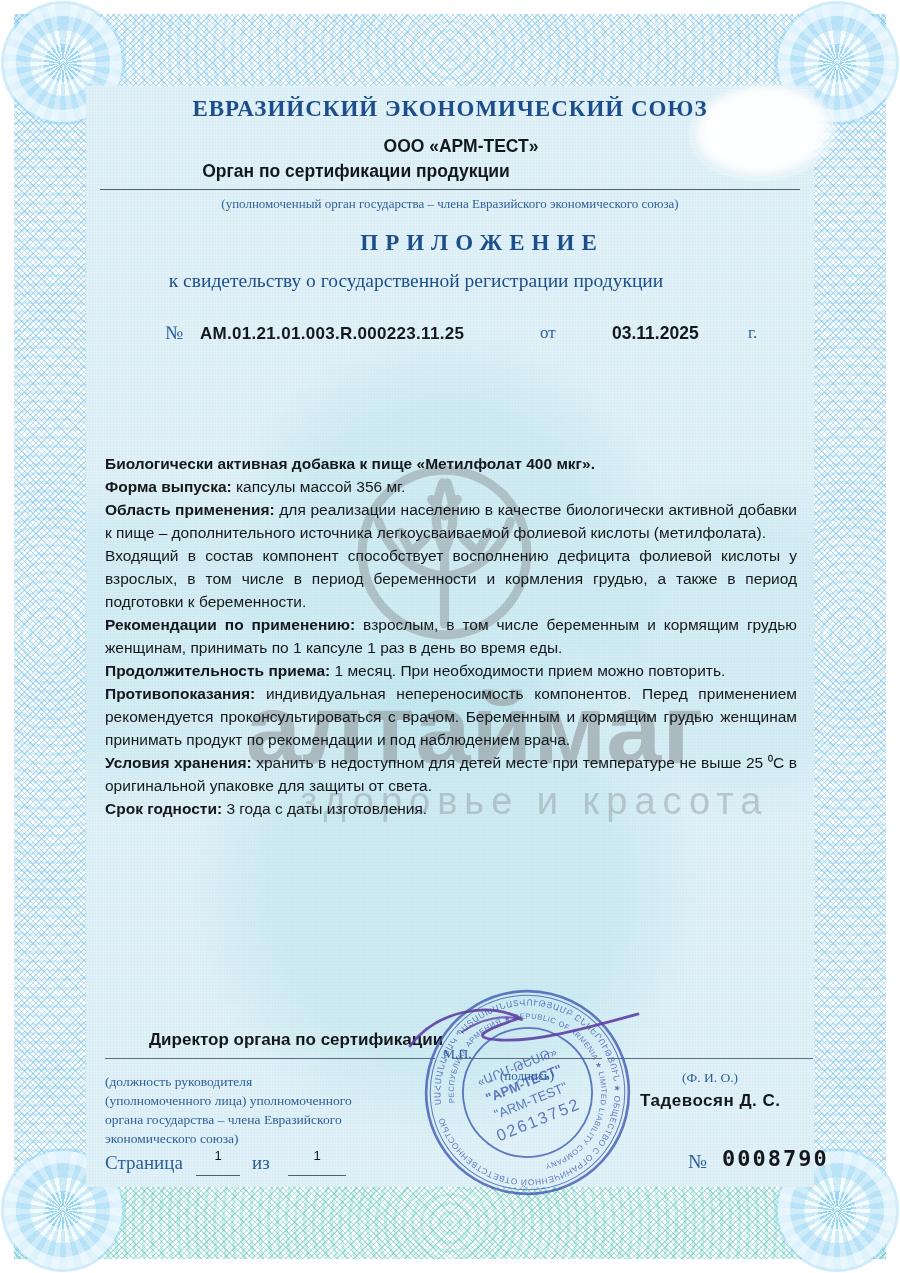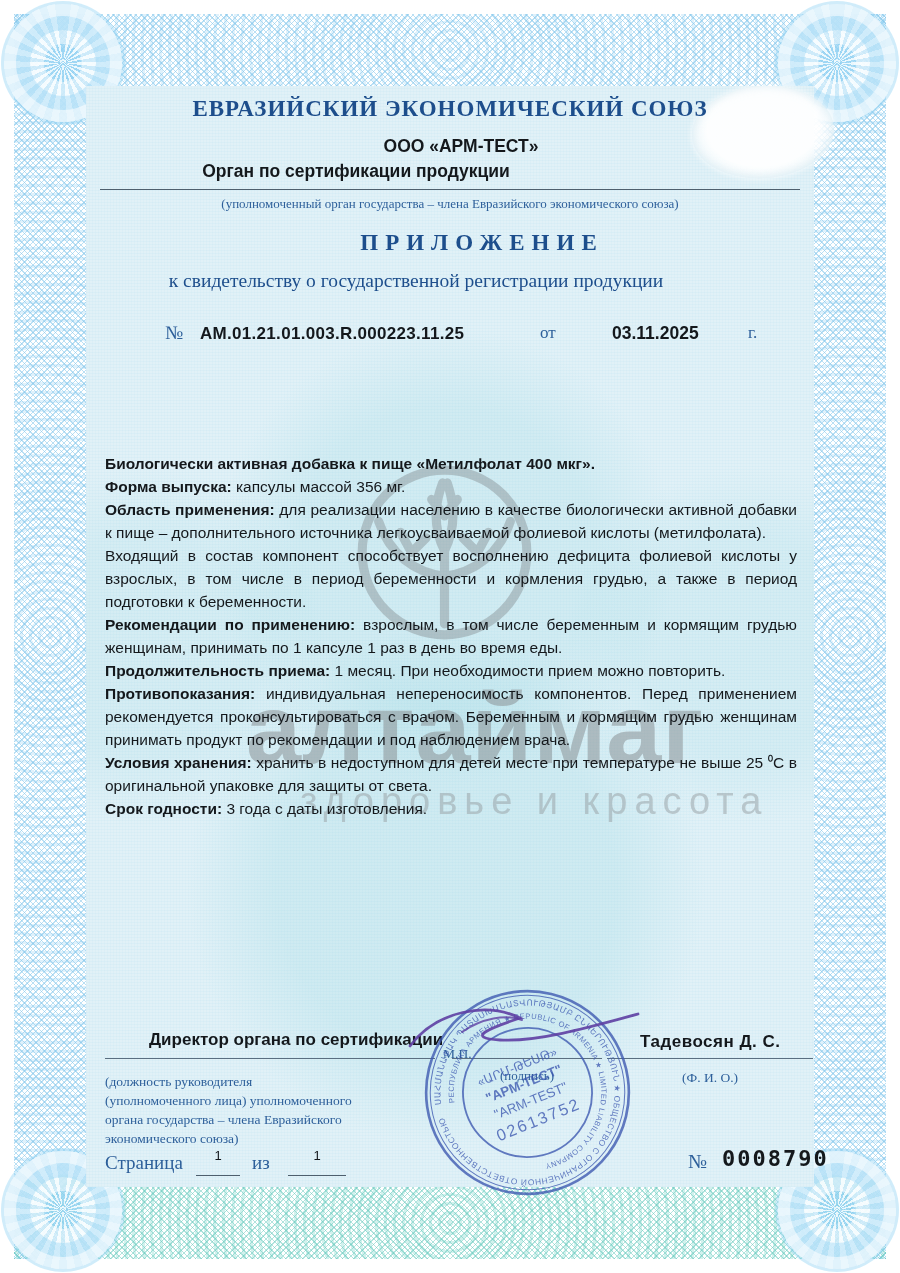--- a/index.html
+++ b/index.html
@@ -110,21 +110,21 @@
 
   
   .director-label{top:1030px;left:105px;font-size:17px;font-weight:bold;color:var(--black);margin-left:44px;}
   .director-line{top:1058px;left:105px;width:330px;border-top:1.5px solid #5a6e80;}
   .mp-label{top:1046px;left:443px;font-family:"Liberation Serif",serif;font-size:13.5px;color:var(--text_blue);}
   .left-caption{top:1072px;left:105px;width:330px;font-family:"Liberation Serif",serif;
     font-size:13.5px;line-height:19px;color:var(--text_blue);white-space:pre-line;}
   .sign-line{top:1058px;left:452px;width:150px;border-top:1.2px solid #5a6e80;}
   .sign-caption{top:1068px;left:452px;width:150px;text-align:center;
     font-family:"Liberation Serif",serif;font-size:13px;color:var(--text_blue);}
-  .signer-name{top:1032px;left:640px;font-size:17px;font-weight:bold;color:var(--black);letter-spacing:.5px;}
+  .signer-name{top:1091px;left:640px;font-size:17px;font-weight:bold;color:var(--black);letter-spacing:.5px;}
   .fio-line{top:1058px;left:607px;width:206px;border-top:1.2px solid #5a6e80;}
   .fio-caption{top:1070px;left:607px;width:206px;text-align:center;
     font-family:"Liberation Serif",serif;font-size:13.5px;color:var(--text_blue);}
 
   .stamp-wrap{top:985px;left:420px;width:215px;height:215px;z-index:4;transform:rotate(-8deg);opacity:.92;}
   .sig-wrap{top:998px;left:402px;width:245px;height:64px;z-index:5;}
 
   
   .page-label{top:1152px;left:105px;font-family:"Liberation Serif",serif;font-size:19px;color:var(--text_blue);}
   .page-line1{top:1175px;left:196px;width:44px;border-top:1.5px solid #4e5f6d;}

